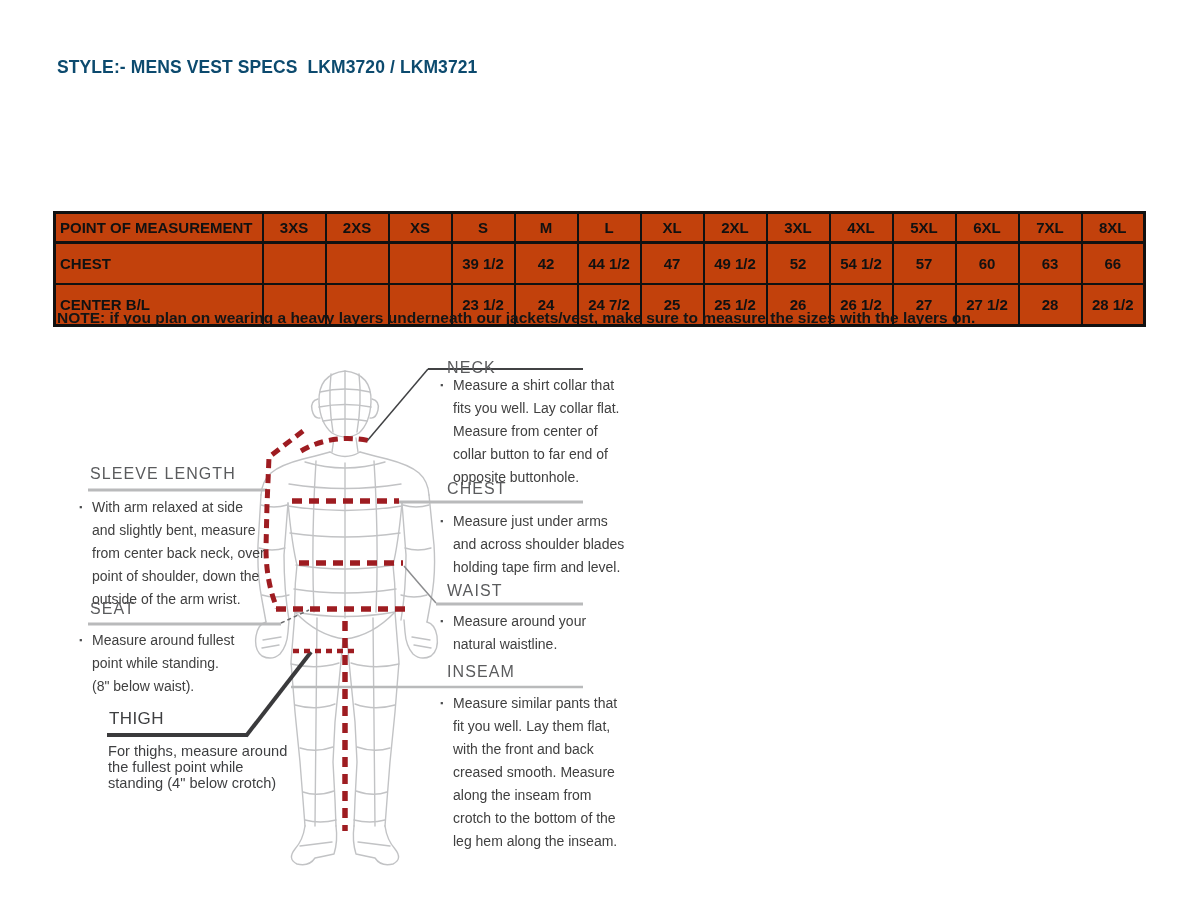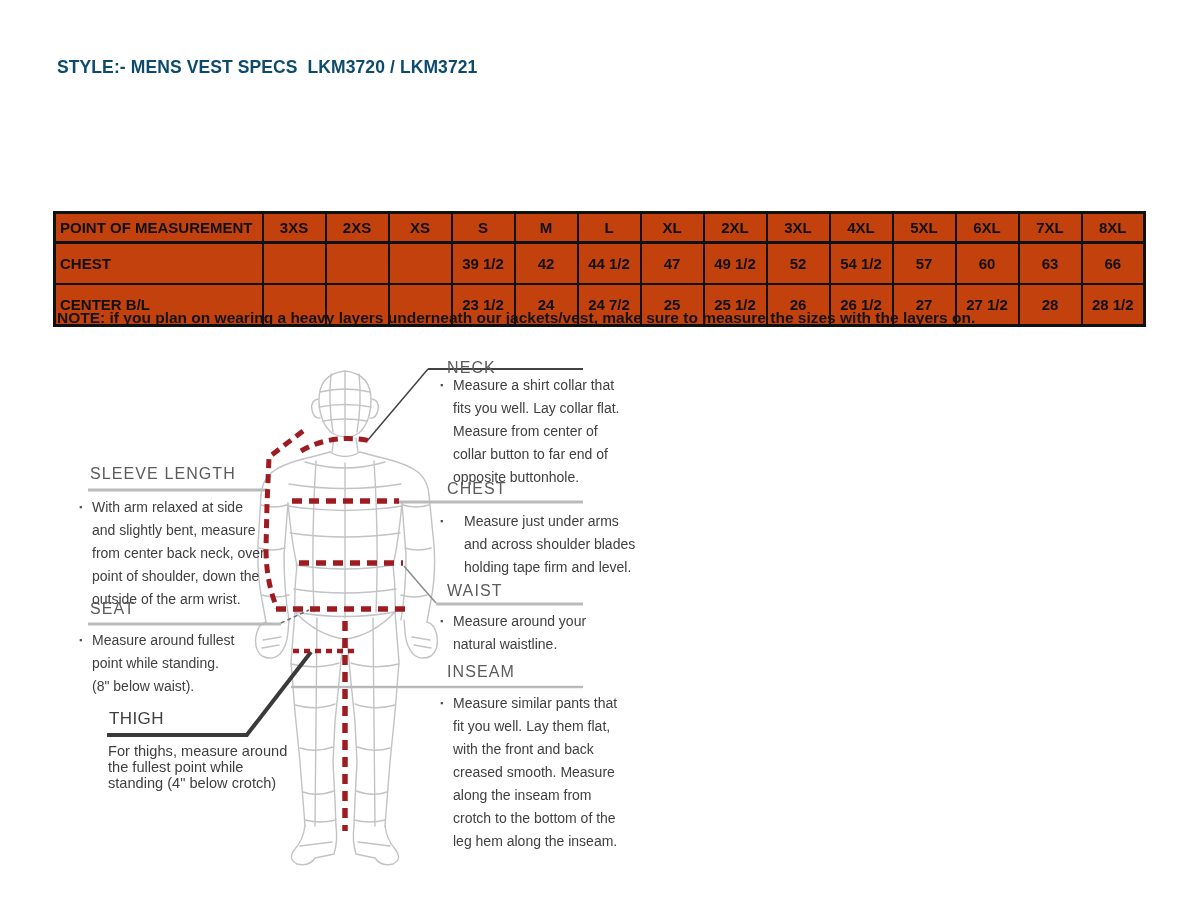--- a/index.html
+++ b/index.html
@@ -191,21 +191,21 @@
 <div class="abs sec-title" style="left:447px; top:343px;margin-top:16px;">NECK</div>
 <div class="abs bullet" style="left:440px; top:381px;">▪</div>
 <div class="abs sec-text" style="left:453px; top:374px; width:180px;">Measure a shirt collar that
 fits you well. Lay collar flat.
 Measure from center of
 collar button to far end of
 opposite buttonhole.</div>
 
 <div class="abs sec-title" style="left:447px; top:480px;">CHEST</div>
 <div class="abs bullet" style="left:440px; top:517px;">▪</div>
-<div class="abs sec-text" style="left:464px; top:510px; width:185px;">Measure just under arms
+<div class="abs sec-text" style="left:453px; top:510px; width:185px;">Measure just under arms
 and across shoulder blades
 holding tape firm and level.</div>
 
 <div class="abs sec-title" style="left:447px; top:582px;">WAIST</div>
 <div class="abs bullet" style="left:440px; top:617px;">▪</div>
 <div class="abs sec-text" style="left:453px; top:610px; width:180px;">Measure around your
 natural waistline.</div>
 
 <div class="abs sec-title" style="left:447px; top:663px;">INSEAM</div>
 <div class="abs bullet" style="left:440px; top:699px;">▪</div>

